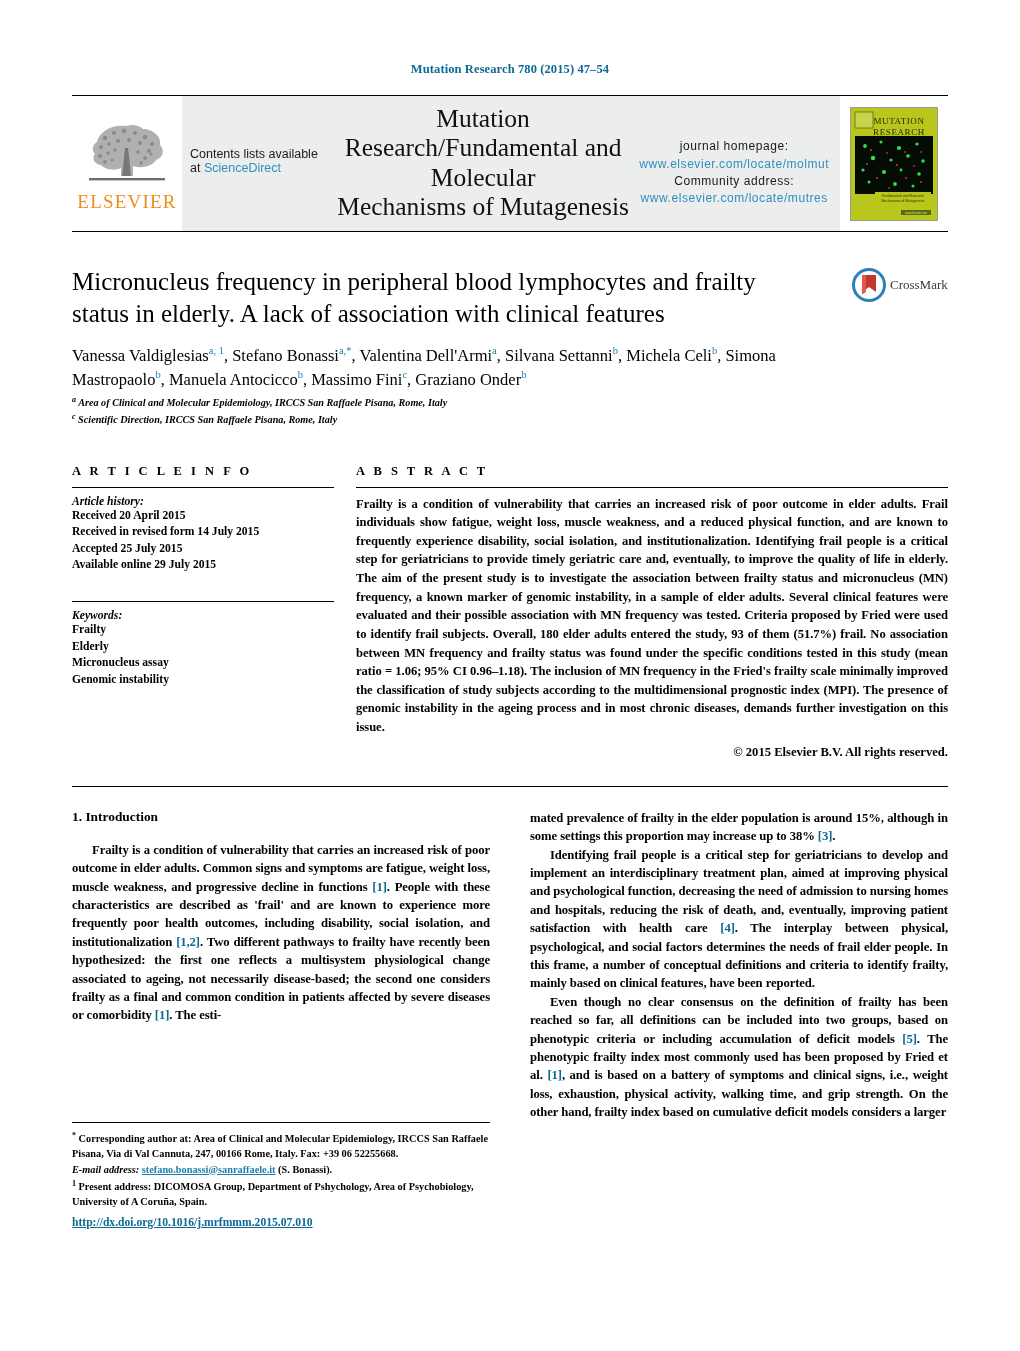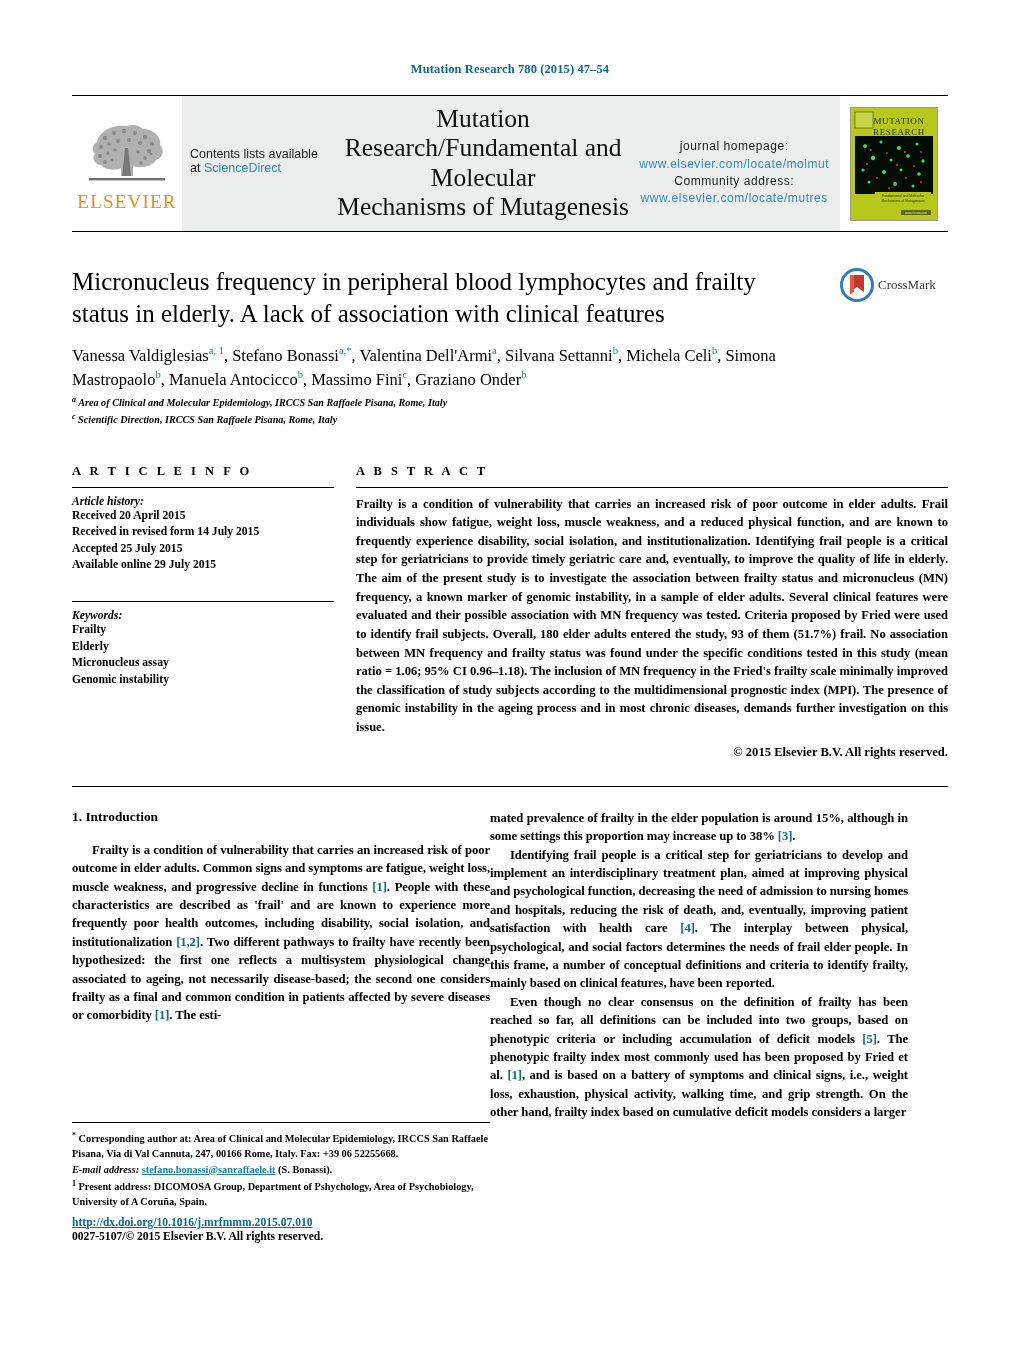--- a/index.html
+++ b/index.html
@@ -139,21 +139,21 @@
   .affils {
     margin-top: 2px;
     font-style: italic;
     font-size: 10.2px;
     line-height: 1.42;
     font-weight: bold;
   }
   .affils sup { font-size: 8px; }
   .crossmark {
     position: absolute;
-    right: 12px;
+    right: 0;
     top: 2px;
     width: 96px;
     display: flex;
     align-items: center;
     gap: 4px;
   }
   .crossmark .cm-text {
     font-family: "Liberation Serif", serif;
     font-size: 13px;
     color: #3a3a3a;
@@ -204,20 +204,21 @@
     font-weight: bold;
     margin-top: 8px;
   }
 
   
   .bodywrap {
     margin: 26px 72px 0 72px;
     border-top: 1.4px solid #000;
     padding-top: 22px;
     display: flex;
+    gap: 40px;
   }
   .bcol { width: 418px; flex: 0 0 418px; }
   h2.section-title {
     font-size: 13.4px;
     font-weight: bold;
     margin: 0 0 16px 0;
     font-family: "Liberation Serif", serif;
   }
   p.body-p {
     font-size: 12.7px;
@@ -448,16 +449,15 @@
     <div class="fn">
       <span class="email-lbl">E-mail address:</span>
       <a href="#">stefano.bonassi@sanraffaele.it</a>
       <span>(S. Bonassi).</span>
     </div>
     <div class="fn"><sup>1</sup> Present address: DICOMOSA Group, Department of Pshychology, Area of Psychobiology, University of A Coruña, Spain.</div>
   </div>
 
   <div class="footer-doi">
     <a class="doi-link" href="#">http://dx.doi.org/10.1016/j.mrfmmm.2015.07.010</a>
-    <div class="issn-line">0027-5107/© 2015 Elsevier B.V. All rights reserved.</div>
   </div>
 
 </div>
 
 </body></html>

